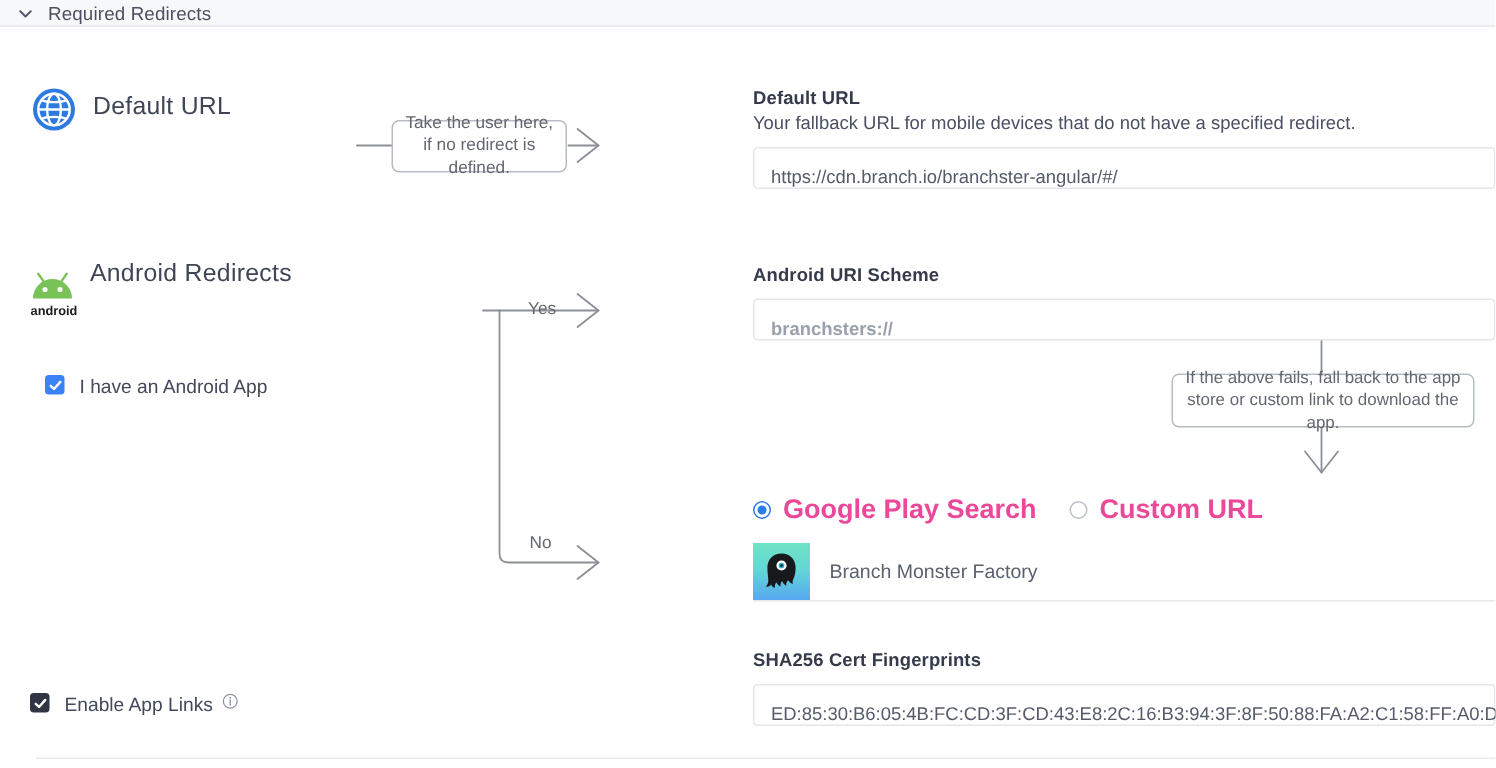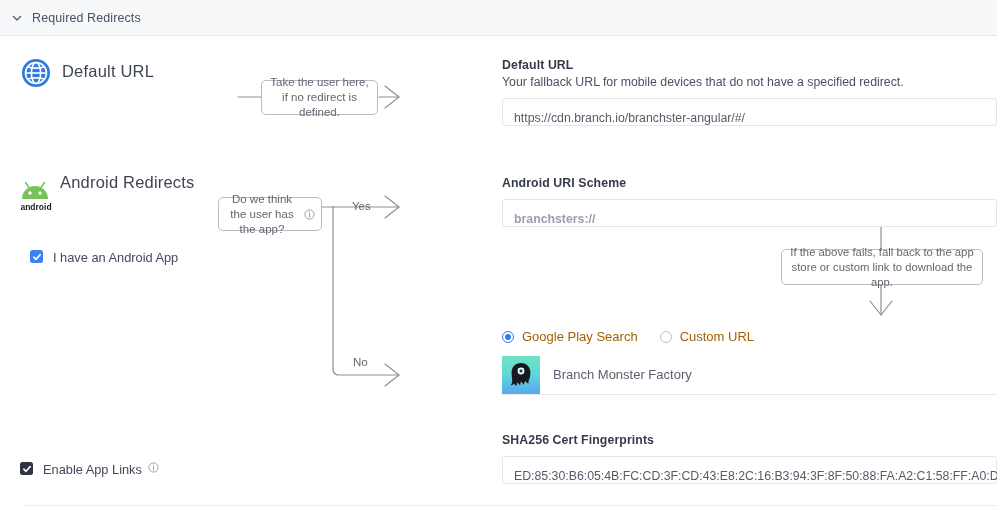--- a/index.html
+++ b/index.html
@@ -9,21 +9,21 @@
     background: #ffffff;
     font-family: "Liberation Sans", sans-serif;
     color: #3c4257;
     overflow: hidden;
   }
   .page { position: relative; width: 997px; height: 512px; background:#fff; }
 
   
   .section-header {
     position: absolute; left: 0; top: 0;
-    width: 997px; height: 36px;
+    width: 997px; height: 18px;
     background: #f7f8f9;
     border-bottom: 1px solid #e6e8eb;
     display: flex; align-items: center;
     padding-left: 10px;
   }
   .chevron {
     width: 14px; height: 14px; margin-right: 8px;
     display: inline-flex; align-items: center; justify-content: center;
     flex: none;
   }
@@ -122,21 +122,21 @@
   .radio {
     width: 12px; height: 12px; border-radius: 50%;
     border: 1px solid #b9bfc9; background: #fff;
     margin-right: 8px; flex: none;
     display: inline-flex; align-items: center; justify-content: center;
   }
   .radio.checked { border-color: #2b7de9; }
   .radio.checked::after {
     content: ""; width: 6px; height: 6px; border-radius: 50%; background: #2b7de9;
   }
-  .radio-label { font-size: 13px; color: #a16207; font-weight: normal; }
+  .radio-label { font-size: 18px; color: #ec4899; font-weight: bold; }
   .radio-gap { width: 22px; }
 
   .app-pick {
     margin-top: 11px;
     border-bottom: 1px solid #e6e8eb;
     height: 40px;
     display: flex; align-items: center;
     width: 495px;
   }
   .app-icon {
@@ -246,32 +246,20 @@
       <line x1="881" y1="226" x2="881" y2="249"></line>
       <line x1="881" y1="285" x2="881" y2="315"></line>
       <path d="M870 301 L881 315 L892 301"></path>
     </g>
   </svg>
 
   <div class="flow-box" id="flow-box-default">
     <span>Take the user here, if no redirect is defined.</span>
   </div>
 
-  <div class="flow-box" id="flow-box-hasapp">
-    <span class="hasapp-inner">
-      <span>Do we think the user has the app?</span>
-      <span>
-        <svg width="11" height="11" viewBox="0 0 11 11" style="display:block">
-          <circle cx="5.5" cy="5.5" r="4.6" fill="none" stroke="#9096a2" stroke-width="0.9"></circle>
-          <circle cx="5.5" cy="3.1" r="0.6" fill="#9096a2"></circle>
-          <line x1="5.5" y1="4.6" x2="5.5" y2="8.1" stroke="#9096a2" stroke-width="0.9" stroke-linecap="round"></line>
-        </svg>
-      </span>
-    </span>
-  </div>
 
   <div class="flow-box" id="flow-box-fallback">
     <span>If the above fails, fall back to the app store or custom link to download the app.</span>
   </div>
 
   <span class="flow-label" id="flow-label-yes">Yes</span>
   <span class="flow-label" id="flow-label-no">No</span>
 
   <div class="right-col">
 

